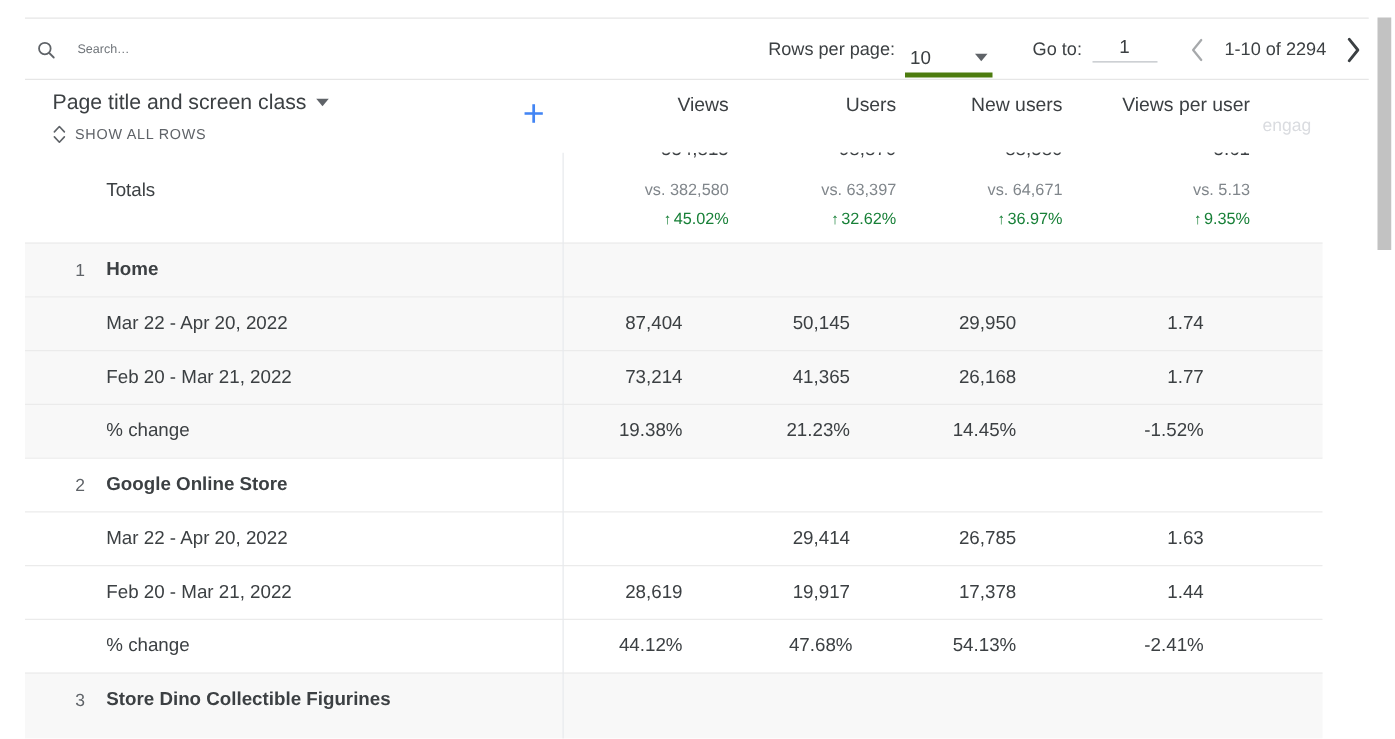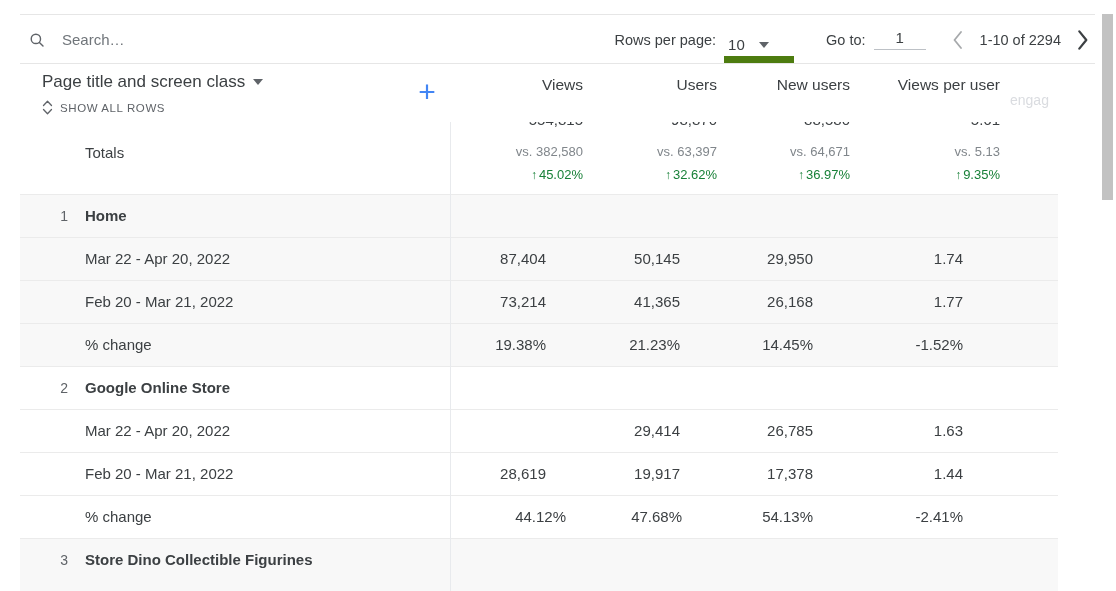--- a/index.html
+++ b/index.html
@@ -44,21 +44,21 @@
     width: 18px; height: 18px;
     margin-left: 8px;
     flex: 0 0 auto;
     color: #5f6368;
   }
   .search-input {
     border: none;
     outline: none;
     background: transparent;
     font-family: "Liberation Sans", sans-serif;
-    font-size: 15px;
+    font-size: 10px;
     color: #3c4043;
     margin-left: 16px;
     width: 340px;
     padding: 0;
   }
   .search-input::placeholder { color: #70757a; }
 
   
   .pager {
     position: absolute;
@@ -67,24 +67,24 @@
     display: flex;
     align-items: center;
     font-size: 14.5px;
     color: #3c4043;
   }
   .pager-label { color: #3c4043; font-size: 14.5px; }
   .rows-select {
     display: flex;
     align-items: center;
     margin-left: 8px;
-    border-bottom: 7px solid #4d7c0f;
+    border-bottom: 4px solid #4d7c0f;
     padding: 0 4px 3px 4px;
     min-width: 62px;
-    justify-content: flex-start;
+    justify-content: space-between;
     margin-top: 20px;
   }
   .rows-value { font-size: 15px; color: #3c4043; }
   .caret-down {
     width: 0; height: 0;
     border-left: 5px solid transparent;
     border-right: 5px solid transparent;
     border-top: 6px solid #5f6368;
     margin-left: 14px;
   }
@@ -420,21 +420,21 @@
     <div class="trow white topline" style="top:330px; height:43px;">
       <span class="cell-label" style="top:12px;">Feb 20 - Mar 21, 2022</span>
       <span class="val" style="right:512px; top:12px;">28,619</span>
       <span class="val" style="right:378px; top:12px;">19,917</span>
       <span class="val" style="right:245px; top:12px;">17,378</span>
       <span class="val" style="right:95px; top:12px;">1.44</span>
     </div>
 
     <div class="trow white topline" style="top:373px; height:43px;">
       <span class="cell-label" style="top:12px;">% change</span>
-      <span class="val" style="right:492px; top:12px;">44.12%</span>
+      <span class="val" style="right:512px; top:12px;">44.12%</span>
       <span class="val" style="right:376px; top:12px;">47.68%</span>
       <span class="val" style="right:245px; top:12px;">54.13%</span>
       <span class="val" style="right:95px; top:12px;">-2.41%</span>
     </div>
 
     <div class="trow shaded topline" style="top:416px; height:53px;">
       <span class="cell-num" style="top:13px;">3</span>
       <span class="cell-label bold" style="top:12px;">Store Dino Collectible Figurines</span>
     </div>
   </div>

